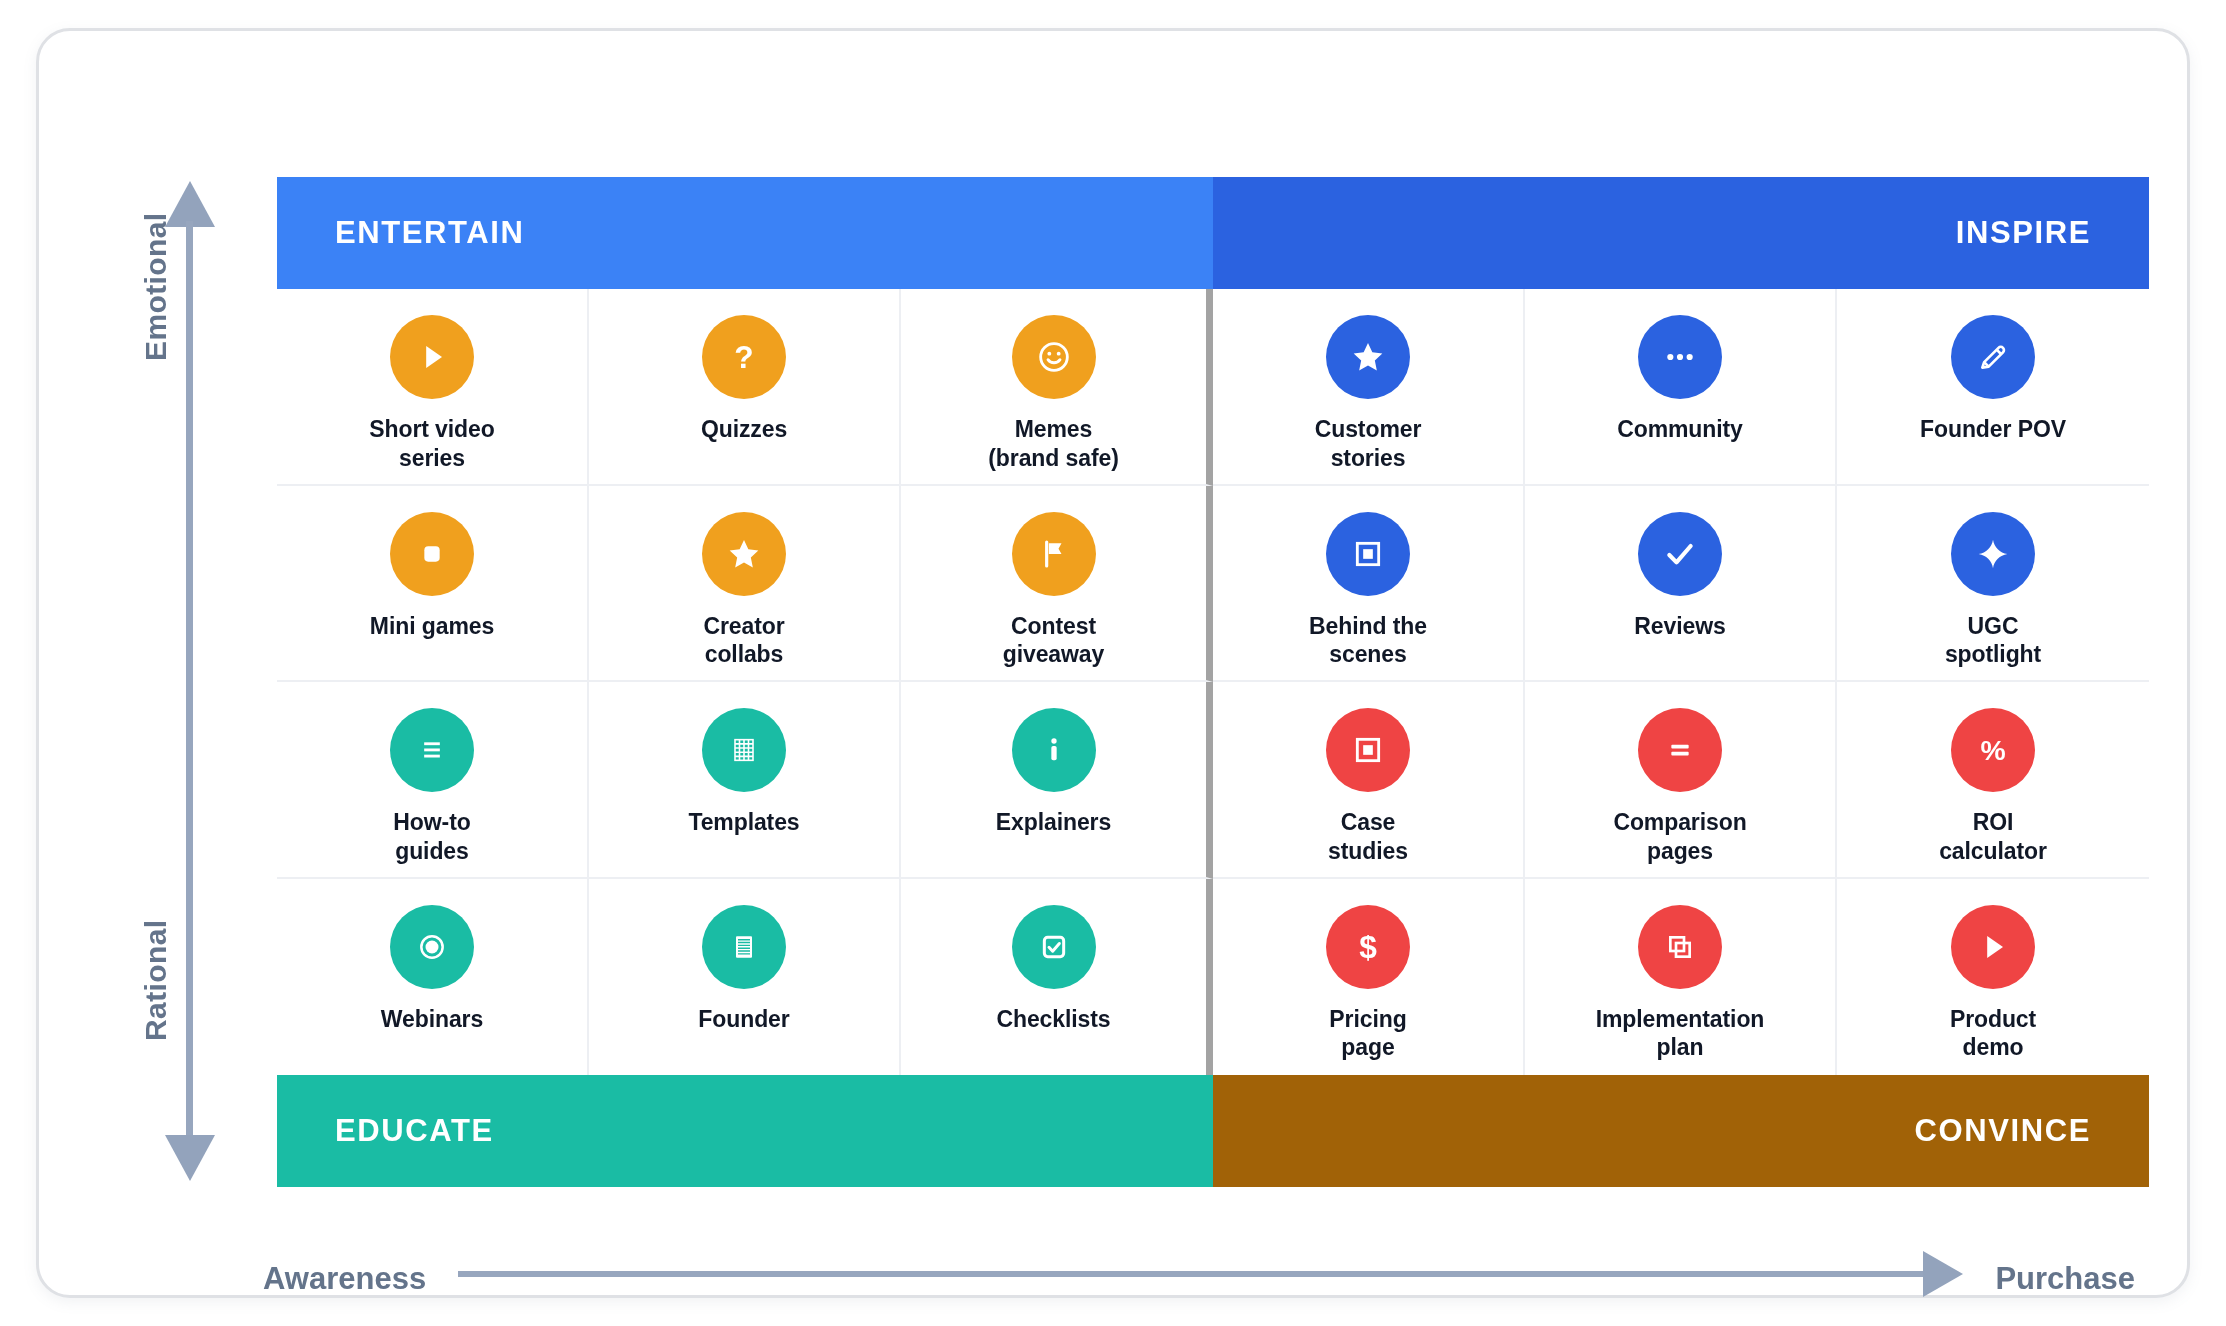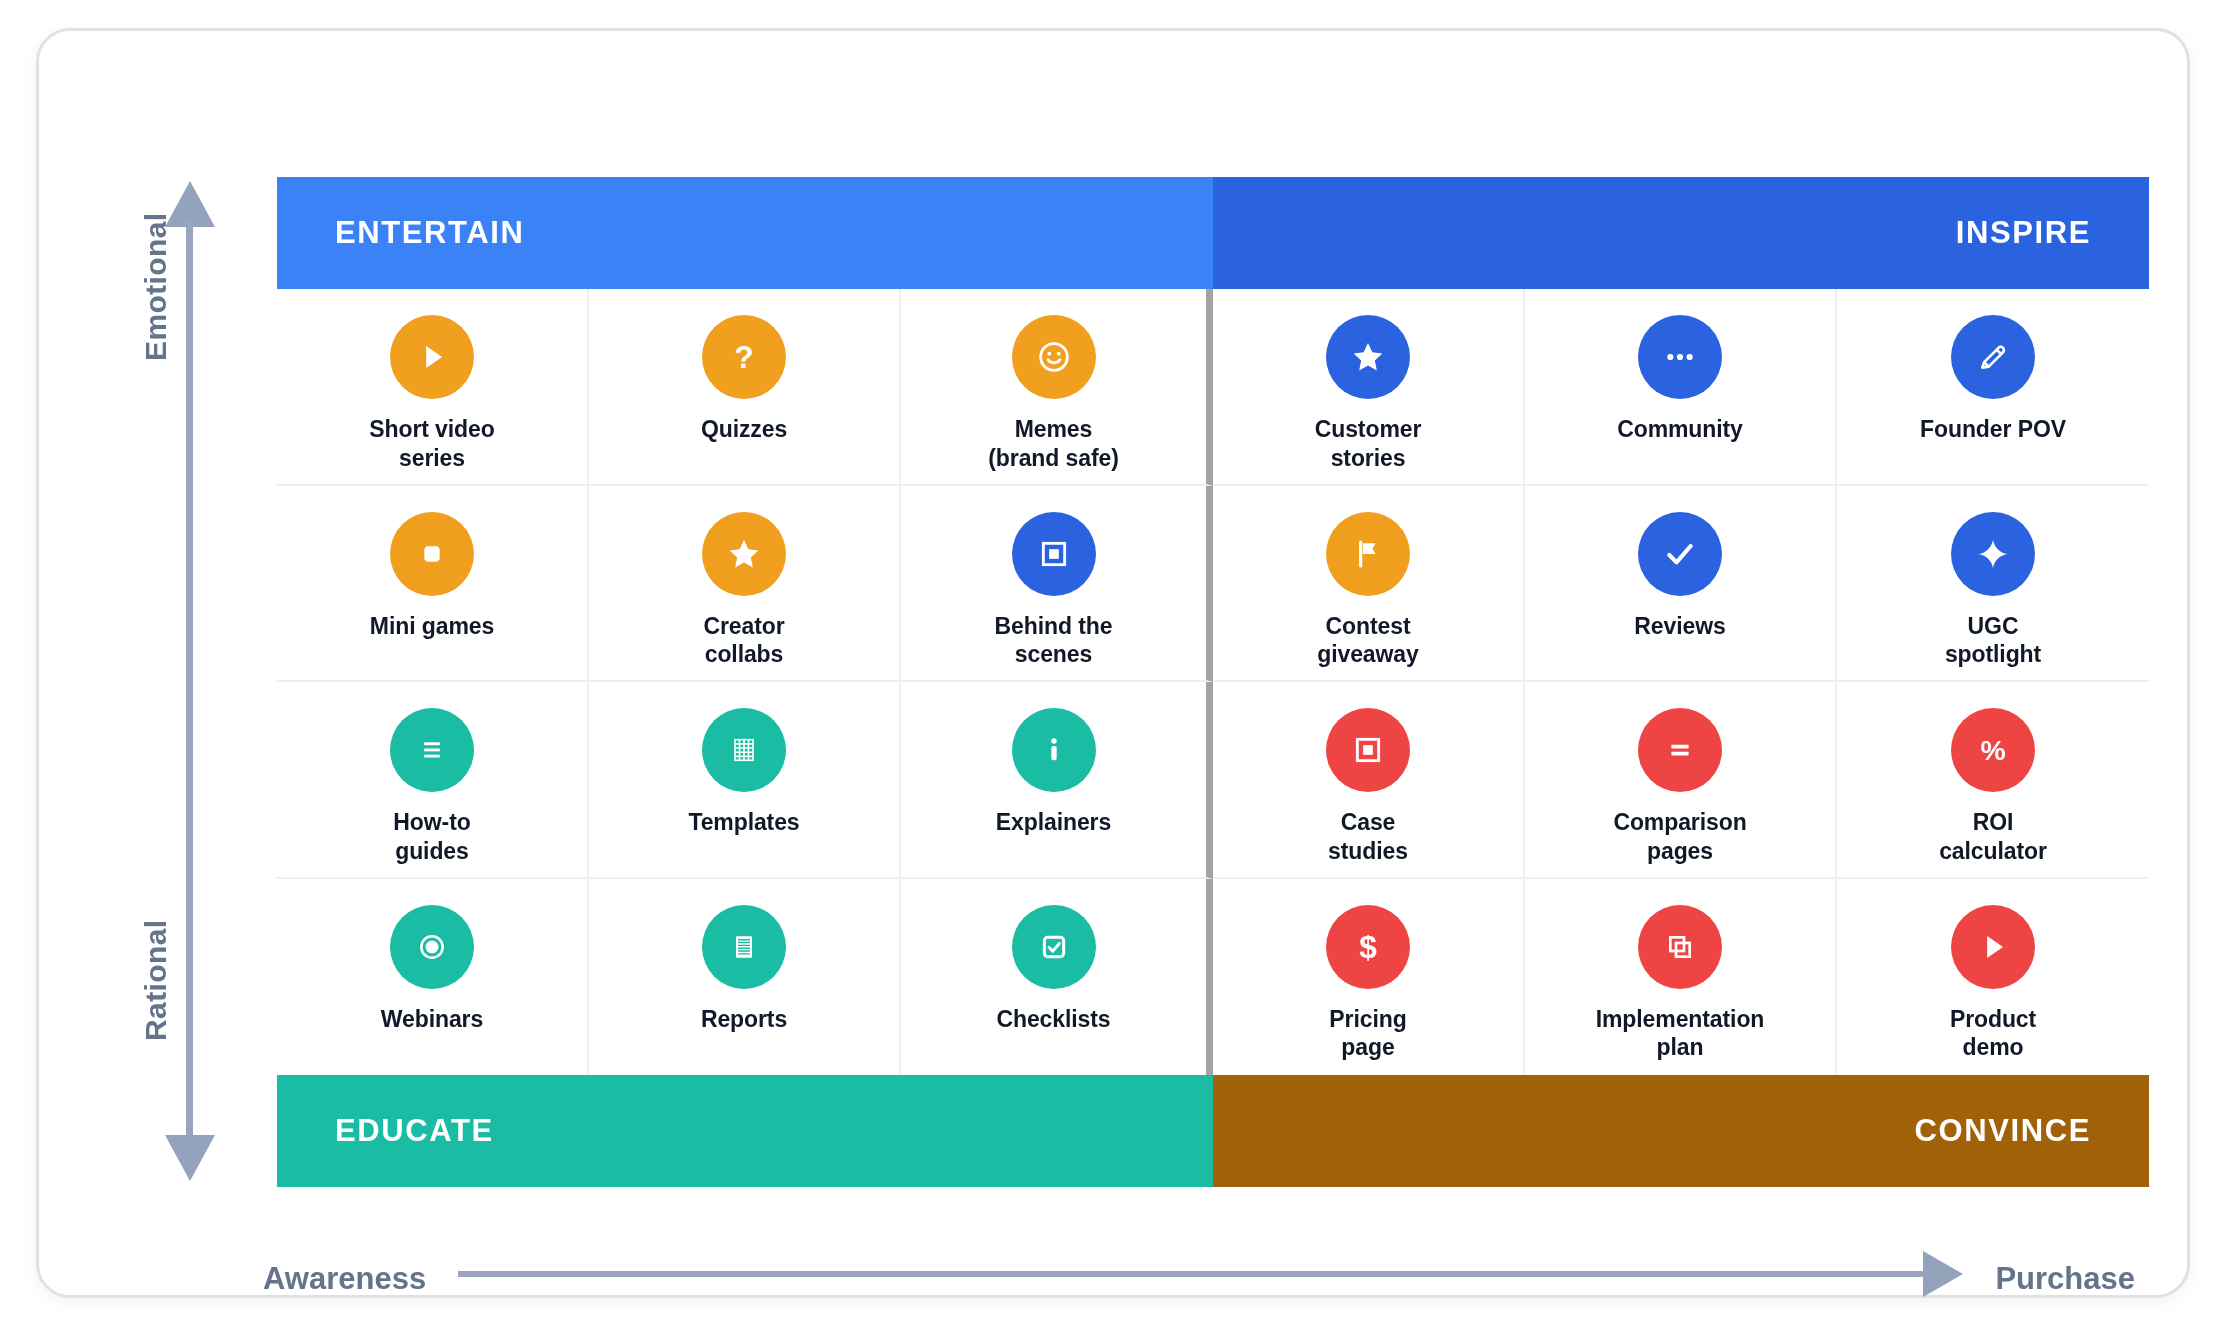--- a/index.html
+++ b/index.html
@@ -258,38 +258,38 @@
         <div class="cell">
           <div class="bubble c-orange">
             <svg width="40" height="40" viewBox="0 0 24 24">
               <path d="M12 3.6l2.6 5.6 6 .7-4.5 4.2 1.2 6-5.3-3-5.3 3 1.2-6L3.4 9.9l6-.7z" fill="#ffffff"></path>
             </svg>
           </div>
           <div class="cell-label">Creator
 collabs</div>
         </div>
         <div class="cell">
+          <div class="bubble c-orange">
+            <svg width="40" height="40" viewBox="0 0 24 24">
+              <path d="M7.6 4.8v14.4" stroke="#ffffff" stroke-width="1.9" stroke-linecap="round"></path>
+              <path d="M8.9 5.6h7.6l-1.8 3.2 1.8 3.2H8.9z" fill="#ffffff"></path>
+            </svg>
+          </div>
+          <div class="cell-label">Contest
+giveaway</div>
+        </div>
+        <div class="cell">
           <div class="bubble c-blue">
             <svg width="40" height="40" viewBox="0 0 24 24">
               <rect x="5.6" y="5.6" width="12.8" height="12.8" fill="none" stroke="#ffffff" stroke-width="1.7"></rect>
               <rect x="9.1" y="9.1" width="5.8" height="5.8" fill="#ffffff"></rect>
             </svg>
           </div>
           <div class="cell-label">Behind the
 scenes</div>
-        </div>
-        <div class="cell">
-          <div class="bubble c-orange">
-            <svg width="40" height="40" viewBox="0 0 24 24">
-              <path d="M7.6 4.8v14.4" stroke="#ffffff" stroke-width="1.9" stroke-linecap="round"></path>
-              <path d="M8.9 5.6h7.6l-1.8 3.2 1.8 3.2H8.9z" fill="#ffffff"></path>
-            </svg>
-          </div>
-          <div class="cell-label">Contest
-giveaway</div>
         </div>
         <div class="cell">
           <div class="bubble c-blue">
             <svg width="40" height="40" viewBox="0 0 24 24">
               <path d="M5.6 12.6l4.3 4.4 8.5-9.8" fill="none" stroke="#ffffff" stroke-width="2.5" stroke-linecap="round" stroke-linejoin="round"></path>
             </svg>
           </div>
           <div class="cell-label">Reviews</div>
         </div>
         <div class="cell">
@@ -378,21 +378,21 @@
           <div class="bubble c-teal">
             <svg width="40" height="40" viewBox="0 0 24 24">
               <g fill="#ffffff">
                 <rect x="7.2" y="5.6" width="9.6" height="12.8" rx="0.6"></rect>
               </g>
               <g stroke="#1abca4" stroke-width="0.85">
                 <path d="M8.4 7.6h7.2M8.4 9.3h7.2M8.4 11h7.2M8.4 12.7h7.2M8.4 14.4h7.2M8.4 16.1h7.2"></path>
               </g>
             </svg>
           </div>
-          <div class="cell-label">Reports</div>
+          <div class="cell-label">Founder</div>
         </div>
         <div class="cell">
           <div class="bubble c-teal">
             <svg width="40" height="40" viewBox="0 0 24 24">
               <rect x="6.2" y="6.2" width="11.6" height="11.6" rx="2" fill="none" stroke="#ffffff" stroke-width="1.8"></rect>
               <path d="M9 12.2l2.2 2.3 4-4.6" fill="none" stroke="#ffffff" stroke-width="1.8" stroke-linecap="round" stroke-linejoin="round"></path>
             </svg>
           </div>
           <div class="cell-label">Checklists</div>
         </div>

